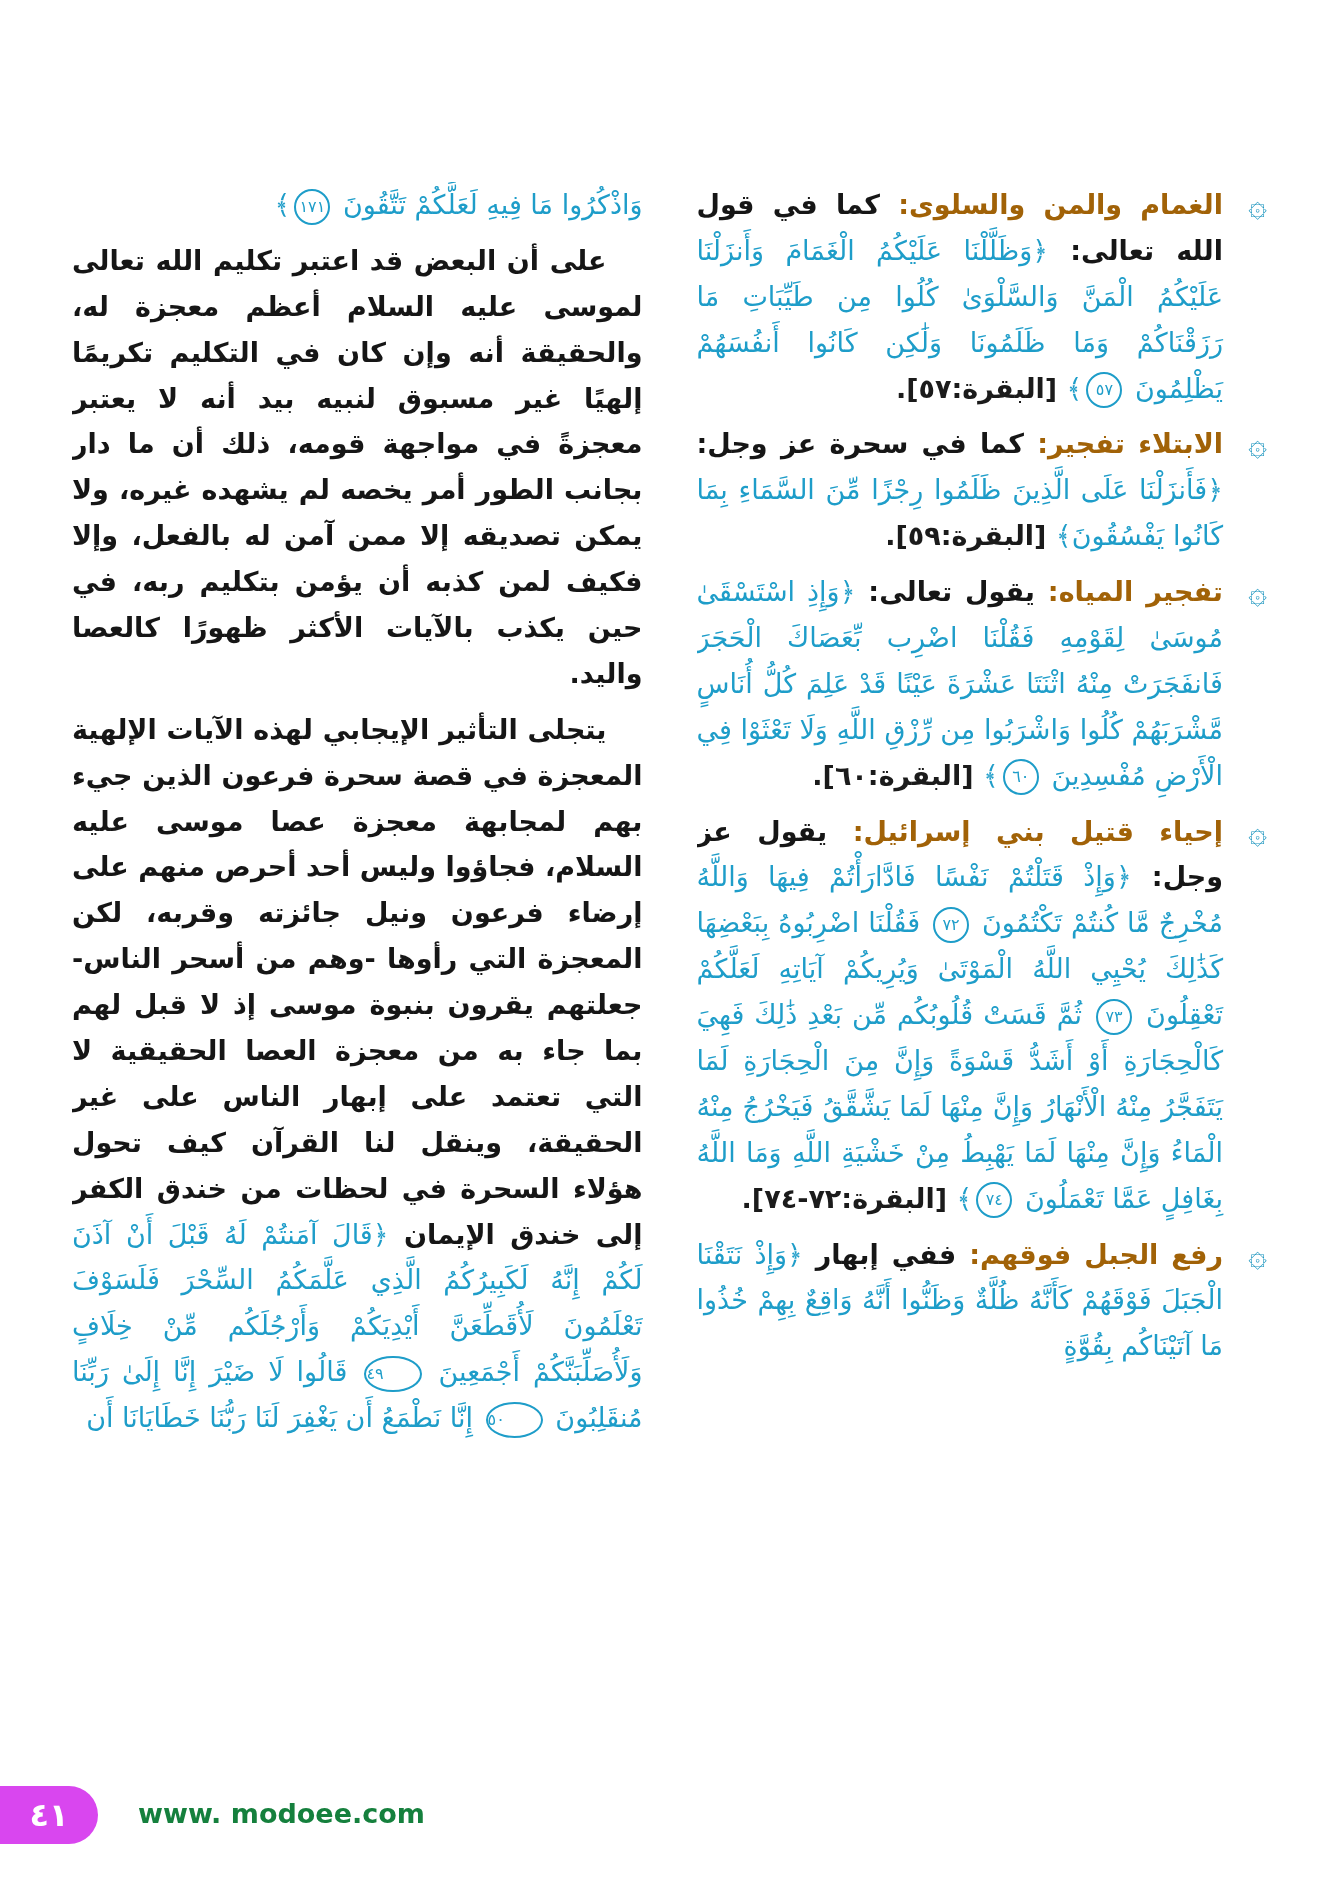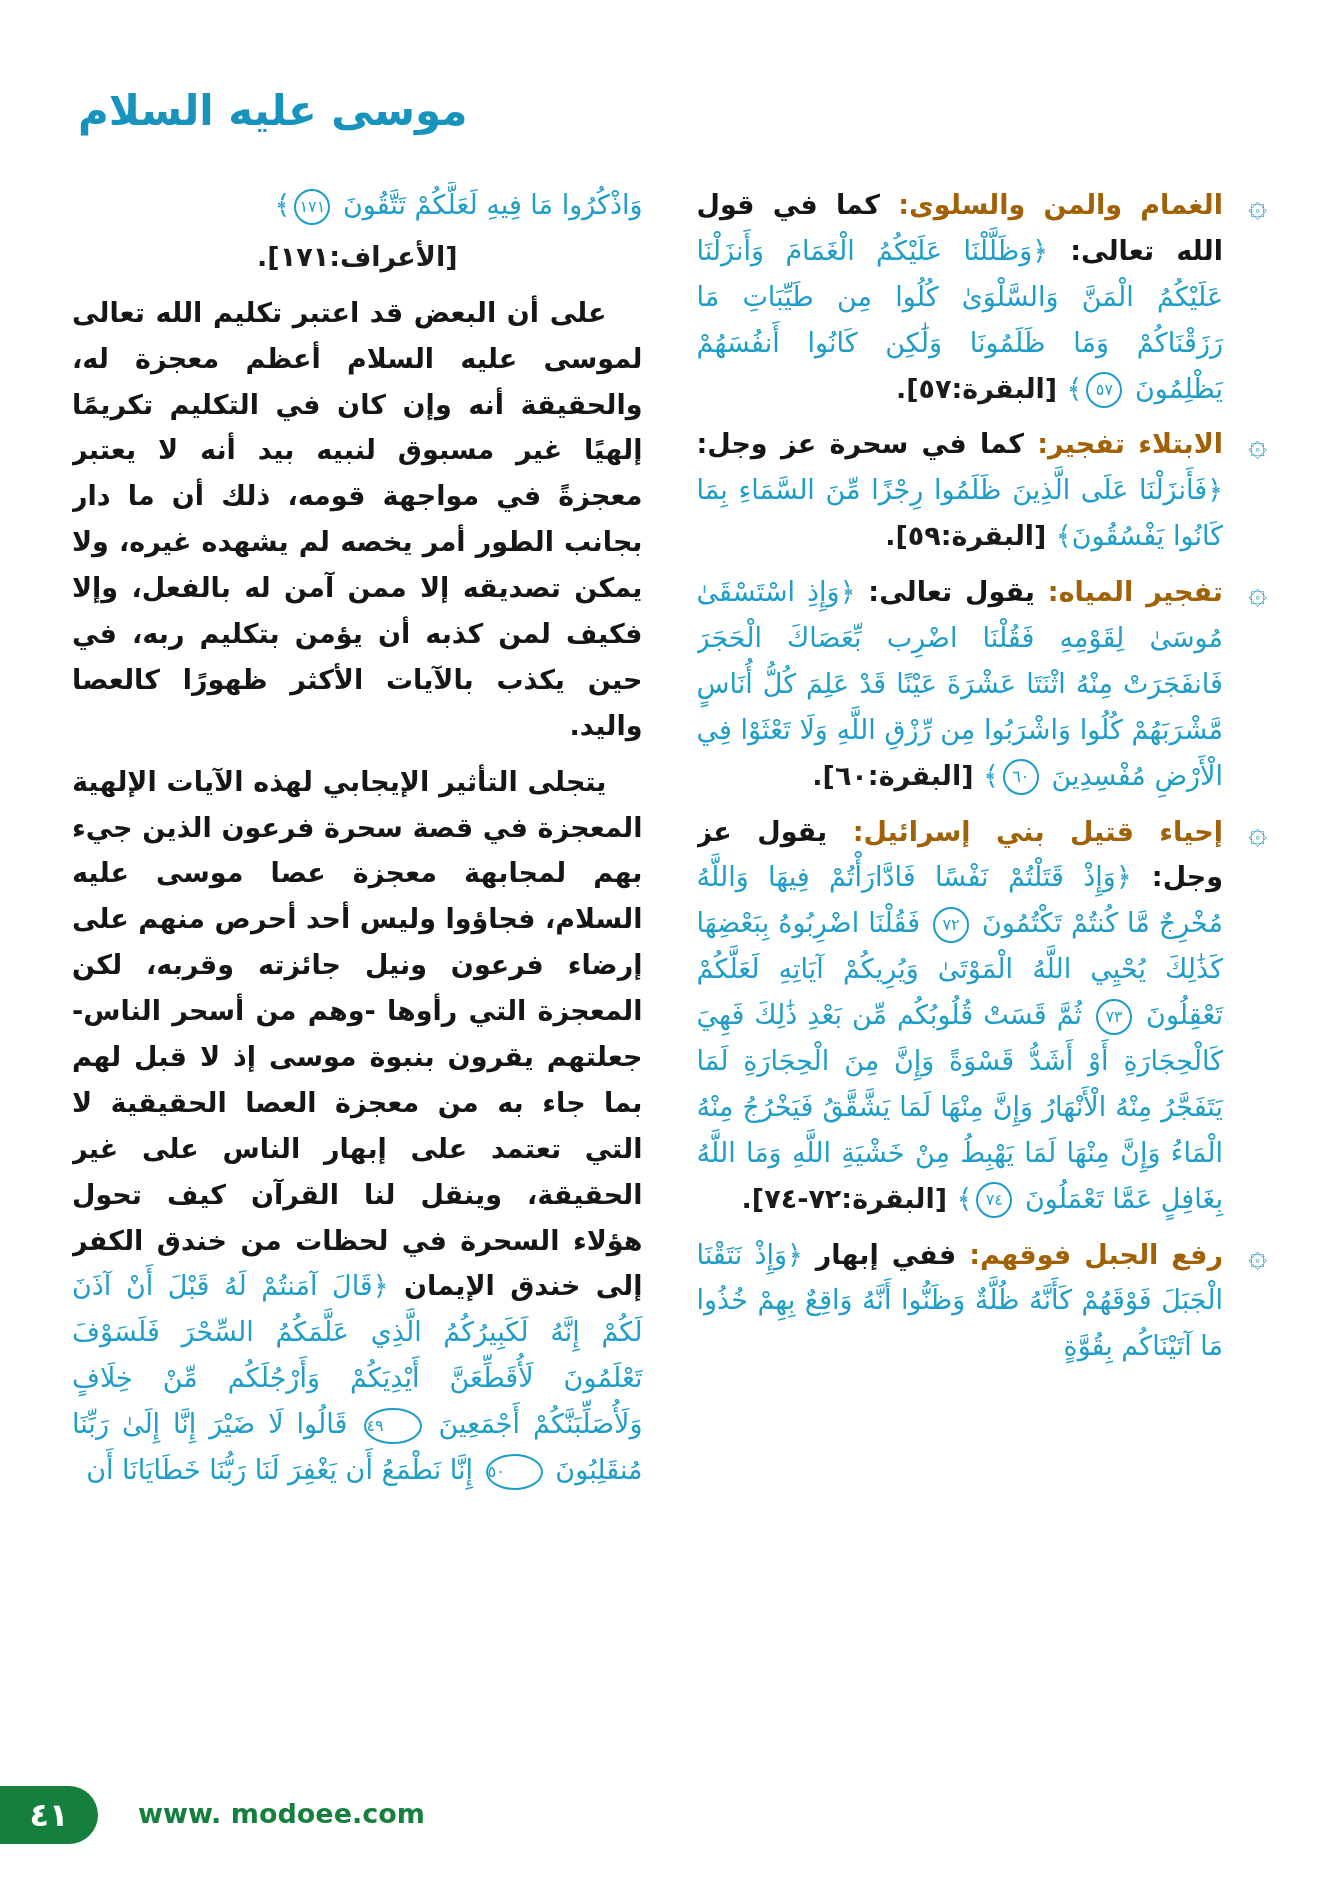--- a/index.html
+++ b/index.html
@@ -38,47 +38,45 @@
     display:inline-block; min-width:36px; height:36px;
     border:2px solid #1e9dc9; border-radius:50%;
     color:#1e9dc9; font-size:16px; line-height:32px;
     text-align:center; vertical-align:middle;
     font-weight:normal; margin:1px 4px;
   }
   p.indent { text-indent:36px; }
   p.ref-line { text-align:right; padding-right:185px; margin-top:-4px; }
   .footer-tab {
     position:absolute; left:0; top:1786px; width:98px; height:58px;
-    background:#15803d; border-radius:0 29px 29px 0;
+    background:#d946ef; border-radius:0 29px 29px 0;
     display:flex; align-items:center; justify-content:center;
   }
   .footer-page-number { color:#ffffff; font-size:32px; font-weight:bold; }
   .footer-site {
     position:absolute; left:138px; top:1798px;
     color:#15803d; font-size:27px; font-weight:bold; direction:ltr;
   }
 </style>
 </head>
 <body>
 
 <div class="page">
 
-  <div class="header-title">موسى عليه السلام</div>
 
   <div class="columns">
     <div class="col" id="col-right">
         <p class="block bulleted"><span class="bullet">۞</span><span class="h">الغمام والمن والسلوى:</span><span class="b"> كما في قول الله تعالى: </span><span class="q">﴿وَظَلَّلْنَا عَلَيْكُمُ الْغَمَامَ وَأَنزَلْنَا عَلَيْكُمُ الْمَنَّ وَالسَّلْوَىٰ كُلُوا مِن طَيِّبَاتِ مَا رَزَقْنَاكُمْ وَمَا ظَلَمُونَا وَلَٰكِن كَانُوا أَنفُسَهُمْ يَظْلِمُونَ </span><span class="aya">٥٧</span><span class="q">﴾</span><span class="ref"> [البقرة:٥٧].</span></p>
         <p class="block bulleted"><span class="bullet">۞</span><span class="h">الابتلاء تفجير:</span><span class="b"> كما في سحرة عز وجل: </span><span class="q">﴿فَأَنزَلْنَا عَلَى الَّذِينَ ظَلَمُوا رِجْزًا مِّنَ السَّمَاءِ بِمَا كَانُوا يَفْسُقُونَ﴾</span><span class="ref"> [البقرة:٥٩].</span></p>
         <p class="block bulleted"><span class="bullet">۞</span><span class="h">تفجير المياه:</span><span class="b"> يقول تعالى: </span><span class="q">﴿وَإِذِ اسْتَسْقَىٰ مُوسَىٰ لِقَوْمِهِ فَقُلْنَا اضْرِب بِّعَصَاكَ الْحَجَرَ فَانفَجَرَتْ مِنْهُ اثْنَتَا عَشْرَةَ عَيْنًا قَدْ عَلِمَ كُلُّ أُنَاسٍ مَّشْرَبَهُمْ كُلُوا وَاشْرَبُوا مِن رِّزْقِ اللَّهِ وَلَا تَعْثَوْا فِي الْأَرْضِ مُفْسِدِينَ </span><span class="aya">٦٠</span><span class="q">﴾</span><span class="ref"> [البقرة:٦٠].</span></p>
         <p class="block bulleted"><span class="bullet">۞</span><span class="h">إحياء قتيل بني إسرائيل:</span><span class="b"> يقول عز وجل: </span><span class="q">﴿وَإِذْ قَتَلْتُمْ نَفْسًا فَادَّارَأْتُمْ فِيهَا وَاللَّهُ مُخْرِجٌ مَّا كُنتُمْ تَكْتُمُونَ </span><span class="aya">٧٢</span><span class="q"> فَقُلْنَا اضْرِبُوهُ بِبَعْضِهَا كَذَٰلِكَ يُحْيِي اللَّهُ الْمَوْتَىٰ وَيُرِيكُمْ آيَاتِهِ لَعَلَّكُمْ تَعْقِلُونَ </span><span class="aya">٧٣</span><span class="q"> ثُمَّ قَسَتْ قُلُوبُكُم مِّن بَعْدِ ذَٰلِكَ فَهِيَ كَالْحِجَارَةِ أَوْ أَشَدُّ قَسْوَةً وَإِنَّ مِنَ الْحِجَارَةِ لَمَا يَتَفَجَّرُ مِنْهُ الْأَنْهَارُ وَإِنَّ مِنْهَا لَمَا يَشَّقَّقُ فَيَخْرُجُ مِنْهُ الْمَاءُ وَإِنَّ مِنْهَا لَمَا يَهْبِطُ مِنْ خَشْيَةِ اللَّهِ وَمَا اللَّهُ بِغَافِلٍ عَمَّا تَعْمَلُونَ </span><span class="aya">٧٤</span><span class="q">﴾</span><span class="ref"> [البقرة:٧٢-٧٤].</span></p>
         <p class="block bulleted"><span class="bullet">۞</span><span class="h">رفع الجبل فوقهم:</span><span class="b"> ففي إبهار </span><span class="q">﴿وَإِذْ نَتَقْنَا الْجَبَلَ فَوْقَهُمْ كَأَنَّهُ ظُلَّةٌ وَظَنُّوا أَنَّهُ وَاقِعٌ بِهِمْ خُذُوا مَا آتَيْنَاكُم بِقُوَّةٍ</span></p>
       </div>
     <div class="col" id="col-left">
         <p class="block"><span class="q">وَاذْكُرُوا مَا فِيهِ لَعَلَّكُمْ تَتَّقُونَ </span><span class="aya">١٧١</span><span class="q">﴾</span></p>
-        <p class="block ref-line"><span class="ref">[الأعراف:١٧١].</span></p>
         <p class="block indent"><span class="b">على أن البعض قد اعتبر تكليم الله تعالى لموسى عليه السلام أعظم معجزة له، والحقيقة أنه وإن كان في التكليم تكريمًا إلهيًا غير مسبوق لنبيه بيد أنه لا يعتبر معجزةً في مواجهة قومه، ذلك أن ما دار بجانب الطور أمر يخصه لم يشهده غيره، ولا يمكن تصديقه إلا ممن آمن له بالفعل، وإلا فكيف لمن كذبه أن يؤمن بتكليم ربه، في حين يكذب بالآيات الأكثر ظهورًا كالعصا واليد.</span></p>
         <p class="block indent"><span class="b">يتجلى التأثير الإيجابي لهذه الآيات الإلهية المعجزة في قصة سحرة فرعون الذين جيء بهم لمجابهة معجزة عصا موسى عليه السلام، فجاؤوا وليس أحد أحرص منهم على إرضاء فرعون ونيل جائزته وقربه، لكن المعجزة التي رأوها -وهم من أسحر الناس- جعلتهم يقرون بنبوة موسى إذ لا قبل لهم بما جاء به من معجزة العصا الحقيقية لا التي تعتمد على إبهار الناس على غير الحقيقة، وينقل لنا القرآن كيف تحول هؤلاء السحرة في لحظات من خندق الكفر إلى خندق الإيمان </span><span class="q">﴿قَالَ آمَنتُمْ لَهُ قَبْلَ أَنْ آذَنَ لَكُمْ إِنَّهُ لَكَبِيرُكُمُ الَّذِي عَلَّمَكُمُ السِّحْرَ فَلَسَوْفَ تَعْلَمُونَ لَأُقَطِّعَنَّ أَيْدِيَكُمْ وَأَرْجُلَكُم مِّنْ خِلَافٍ وَلَأُصَلِّبَنَّكُمْ أَجْمَعِينَ </span><span class="aya">٤٩</span><span class="q"> قَالُوا لَا ضَيْرَ إِنَّا إِلَىٰ رَبِّنَا مُنقَلِبُونَ </span><span class="aya">٥٠</span><span class="q"> إِنَّا نَطْمَعُ أَن يَغْفِرَ لَنَا رَبُّنَا خَطَايَانَا أَن</span></p>
       </div>
   </div>
 
   <div class="footer-tab">
     <span class="footer-page-number">٤١</span>
   </div>
 
   <div class="footer-site">www. modoee.com</div>

